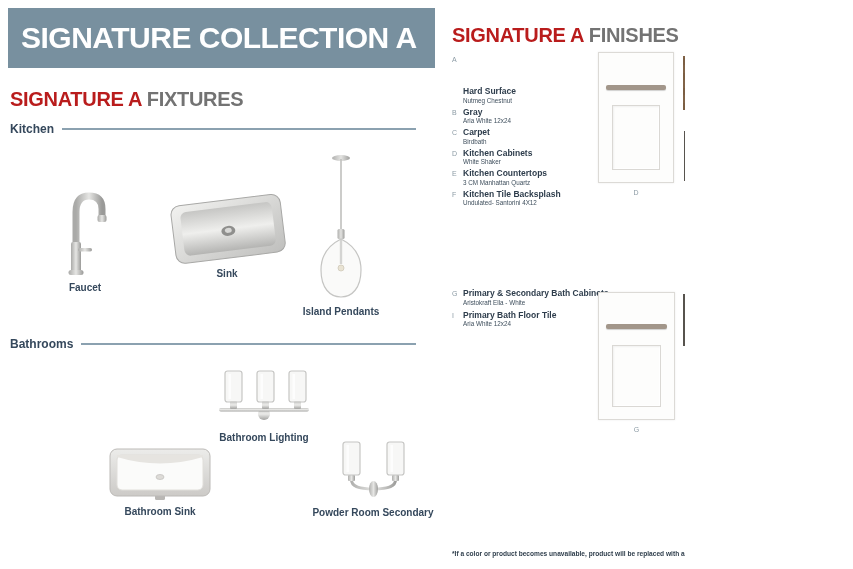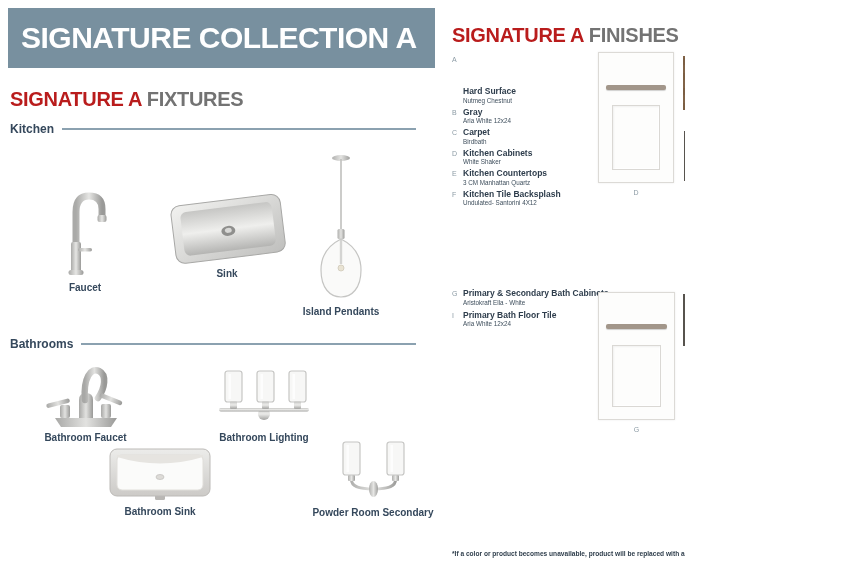--- a/index.html
+++ b/index.html
@@ -142,39 +142,20 @@
       <circle cx="30" cy="118" r="3" fill="#e9e3d3" stroke="#cfc9b9" stroke-width="0.8"></circle>
     </svg>
     <span class="fig-cap">Island Pendants</span>
   </div>
 
   <div class="group-row" style="top:337px;">
     <span class="group-label">Bathrooms</span>
     <span class="group-line"></span>
   </div>
 
-  <div class="fig" style="left:38px; top:354px; width:95px;">
-    <svg width="90" height="74" viewBox="0 0 90 74">
-      <defs>
-        <linearGradient id="bfm" x1="0" y1="0" x2="1" y2="0">
-          <stop offset="0" stop-color="#a8a8a6"></stop>
-            <stop offset="0.5" stop-color="#e2e2e0"></stop>
-            <stop offset="1" stop-color="#999997"></stop>
-        </linearGradient>
-      </defs>
-      <path d="M14 64 L76 64 L70 73 L20 73 Z" fill="url(#bfm)"></path>
-      <path d="M38 64 L38 46 Q38 39 45 39 Q52 39 52 46 L52 64 Z" fill="url(#bfm)"></path>
-      <path d="M44 46 C 42 24, 50 13, 58 17 C 66 21, 64 34, 57 44" stroke="url(#bfm)" stroke-width="6.5" fill="none" stroke-linecap="round"></path>
-      <rect x="5" y="47" width="24" height="4.5" rx="2.25" fill="url(#bfm)" transform="rotate(-14 17 49)"></rect>
-      <rect x="19" y="51" width="10" height="13" rx="2" fill="url(#bfm)"></rect>
-      <rect x="58" y="43" width="24" height="4.5" rx="2.25" fill="url(#bfm)" transform="rotate(22 70 45)"></rect>
-      <rect x="60" y="50" width="10" height="14" rx="2" fill="url(#bfm)"></rect>
-    </svg>
-    <span class="fig-cap">Bathroom Faucet</span>
-  </div>
 
   <div class="fig" style="left:213px; top:368px; width:102px;">
     <svg width="100" height="60" viewBox="0 0 100 60">
       <defs>
         <linearGradient id="blm" x1="0" y1="0" x2="0" y2="1">
           <stop offset="0" stop-color="#c8c8c6"></stop>
             <stop offset="0.5" stop-color="#ebebe9"></stop>
             <stop offset="1" stop-color="#a2a2a0"></stop>
         </linearGradient>
       </defs>

